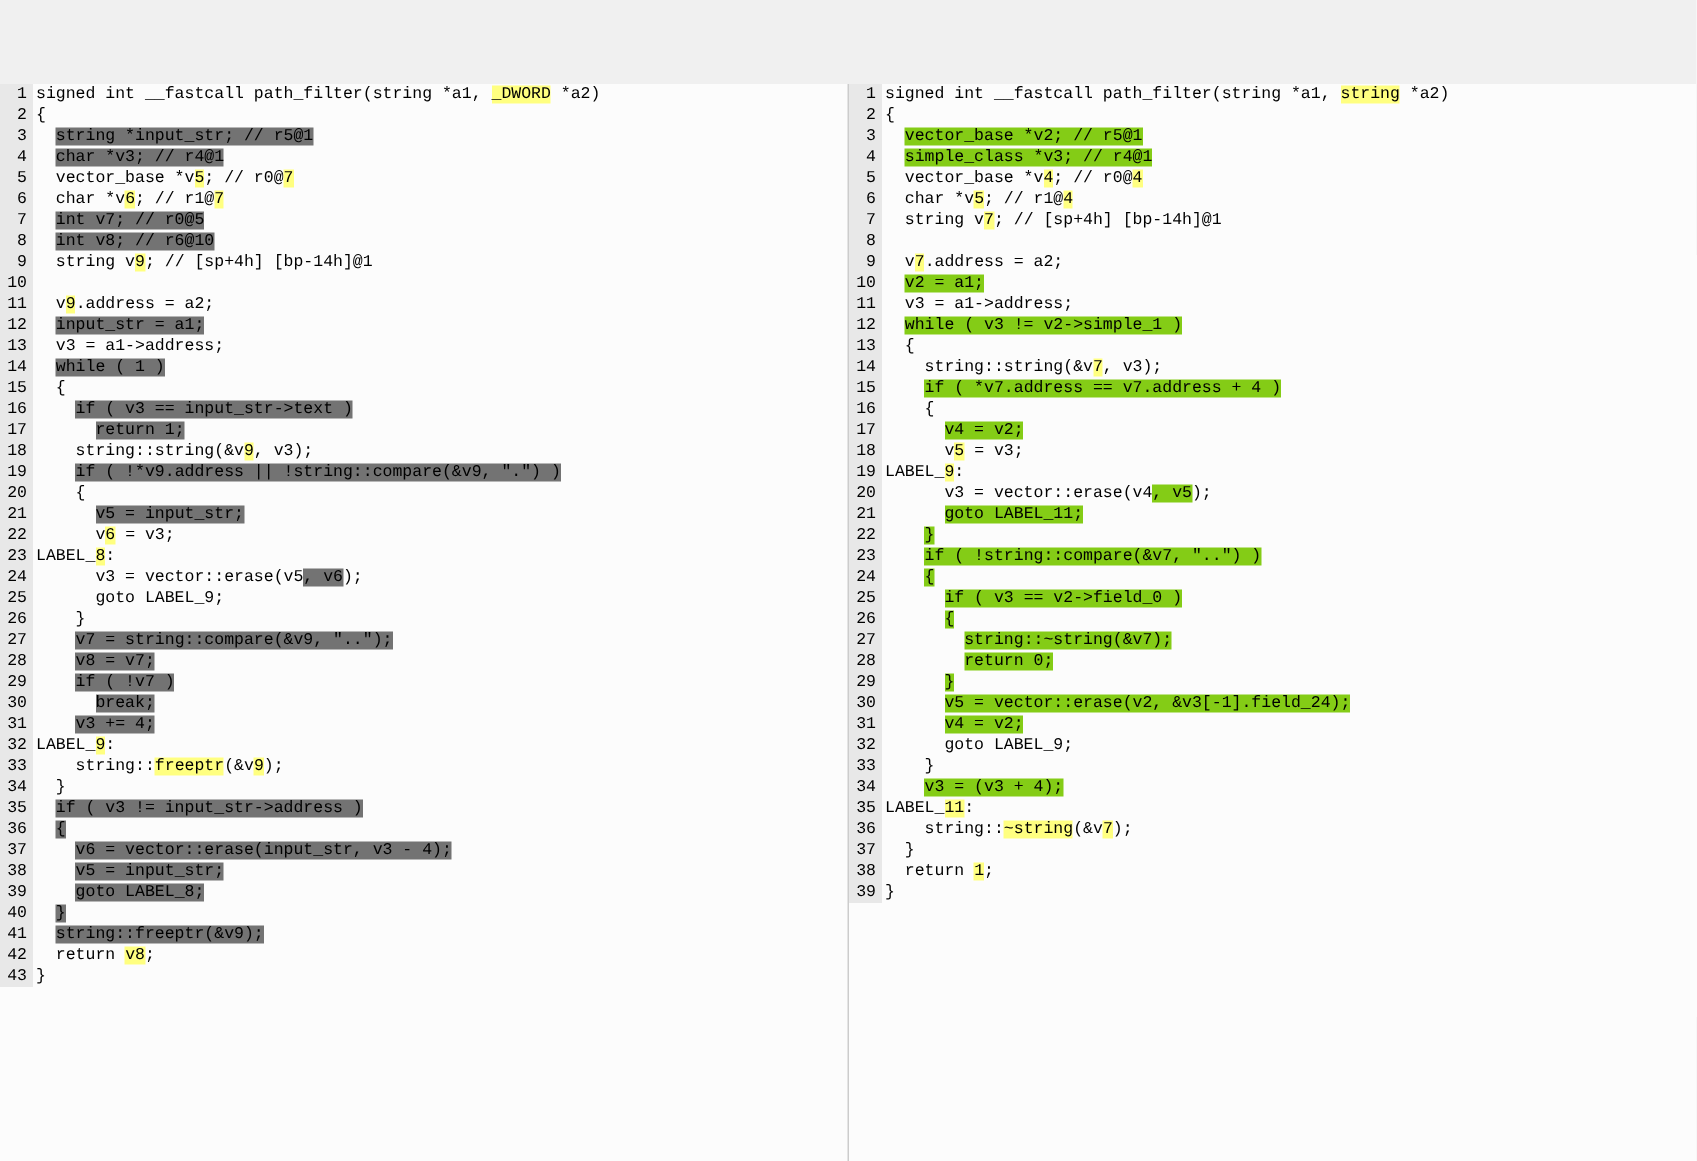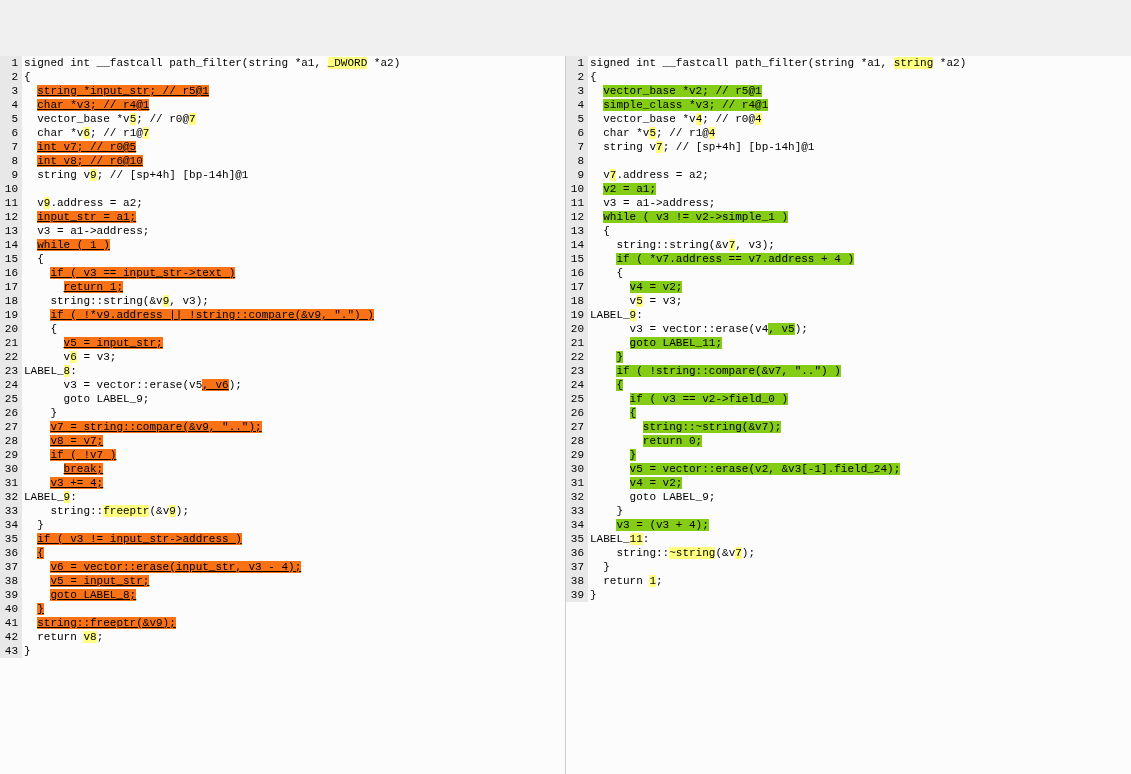--- a/index.html
+++ b/index.html
@@ -33,21 +33,21 @@
     text-align: right;
     padding-right: 4px;
     color: #000;
     background: #e8e8e8;
     flex-shrink: 0;
   }
   .code {
     flex: 1;
     padding-left: 2px;
   }
-  .hl-red   { background: #f97316; text-decoration: underline; }
+  .hl-red   { background: #737373; }
   .hl-green { background: #84cc16; }
   .hl-yel   { background: #ffff80; }
 </style>
 </head>
 <body>
 
 
 
 <div class="container">
   <div class="pane" id="left-pane"><div class="row"><div class="gutter">1</div><div class="code"><span>signed int __fastcall path_filter(string *a1, </span><span class="hl-yel">_DWORD</span><span> *a2)</span></div></div><div class="row"><div class="gutter">2</div><div class="code"><span>{</span></div></div><div class="row"><div class="gutter">3</div><div class="code"><span>  </span><span class="hl-red">string *input_str; // r5@1</span></div></div><div class="row"><div class="gutter">4</div><div class="code"><span>  </span><span class="hl-red">char *v3; // r4@1</span></div></div><div class="row"><div class="gutter">5</div><div class="code"><span>  vector_base *v</span><span class="hl-yel">5</span><span>; // r0@</span><span class="hl-yel">7</span></div></div><div class="row"><div class="gutter">6</div><div class="code"><span>  char *v</span><span class="hl-yel">6</span><span>; // r1@</span><span class="hl-yel">7</span></div></div><div class="row"><div class="gutter">7</div><div class="code"><span>  </span><span class="hl-red">int v7; // r0@5</span></div></div><div class="row"><div class="gutter">8</div><div class="code"><span>  </span><span class="hl-red">int v8; // r6@10</span></div></div><div class="row"><div class="gutter">9</div><div class="code"><span>  string v</span><span class="hl-yel">9</span><span>; // [sp+4h] [bp-14h]@1</span></div></div><div class="row"><div class="gutter">10</div><div class="code"><span></span></div></div><div class="row"><div class="gutter">11</div><div class="code"><span>  v</span><span class="hl-yel">9</span><span>.address = a2;</span></div></div><div class="row"><div class="gutter">12</div><div class="code"><span>  </span><span class="hl-red">input_str = a1;</span></div></div><div class="row"><div class="gutter">13</div><div class="code"><span>  v3 = a1-&gt;address;</span></div></div><div class="row"><div class="gutter">14</div><div class="code"><span>  </span><span class="hl-red">while ( 1 )</span></div></div><div class="row"><div class="gutter">15</div><div class="code"><span>  {</span></div></div><div class="row"><div class="gutter">16</div><div class="code"><span>    </span><span class="hl-red">if ( v3 == input_str-&gt;text )</span></div></div><div class="row"><div class="gutter">17</div><div class="code"><span>      </span><span class="hl-red">return 1;</span></div></div><div class="row"><div class="gutter">18</div><div class="code"><span>    string::string(&amp;v</span><span class="hl-yel">9</span><span>, v3);</span></div></div><div class="row"><div class="gutter">19</div><div class="code"><span>    </span><span class="hl-red">if ( !*v9.address || !string::compare(&amp;v9, ".") )</span></div></div><div class="row"><div class="gutter">20</div><div class="code"><span>    {</span></div></div><div class="row"><div class="gutter">21</div><div class="code"><span>      </span><span class="hl-red">v5 = input_str;</span></div></div><div class="row"><div class="gutter">22</div><div class="code"><span>      v</span><span class="hl-yel">6</span><span> = v3;</span></div></div><div class="row"><div class="gutter">23</div><div class="code"><span>LABEL_</span><span class="hl-yel">8</span><span>:</span></div></div><div class="row"><div class="gutter">24</div><div class="code"><span>      v3 = vector::erase(v5</span><span class="hl-red">, v6</span><span>);</span></div></div><div class="row"><div class="gutter"></div><div class="code"><span></span></div></div><div class="row"><div class="gutter"></div><div class="code"><span></span></div></div><div class="row"><div class="gutter"></div><div class="code"><span></span></div></div><div class="row"><div class="gutter"></div><div class="code"><span></span></div></div><div class="row"><div class="gutter"></div><div class="code"><span></span></div></div><div class="row"><div class="gutter"></div><div class="code"><span></span></div></div><div class="row"><div class="gutter"></div><div class="code"><span></span></div></div><div class="row"><div class="gutter"></div><div class="code"><span></span></div></div><div class="row"><div class="gutter"></div><div class="code"><span></span></div></div><div class="row"><div class="gutter"></div><div class="code"><span></span></div></div><div class="row"><div class="gutter">25</div><div class="code"><span>      goto LABEL_9;</span></div></div><div class="row"><div class="gutter">26</div><div class="code"><span>    }</span></div></div><div class="row"><div class="gutter">27</div><div class="code"><span>    </span><span class="hl-red">v7 = string::compare(&amp;v9, "..");</span></div></div><div class="row"><div class="gutter">28</div><div class="code"><span>    </span><span class="hl-red">v8 = v7;</span></div></div><div class="row"><div class="gutter">29</div><div class="code"><span>    </span><span class="hl-red">if ( !v7 )</span></div></div><div class="row"><div class="gutter">30</div><div class="code"><span>      </span><span class="hl-red">break;</span></div></div><div class="row"><div class="gutter">31</div><div class="code"><span>    </span><span class="hl-red">v3 += 4;</span></div></div><div class="row"><div class="gutter">32</div><div class="code"><span>LABEL_</span><span class="hl-yel">9</span><span>:</span></div></div><div class="row"><div class="gutter">33</div><div class="code"><span>    string::</span><span class="hl-yel">freeptr</span><span>(&amp;v</span><span class="hl-yel">9</span><span>);</span></div></div><div class="row"><div class="gutter">34</div><div class="code"><span>  }</span></div></div><div class="row"><div class="gutter">35</div><div class="code"><span>  </span><span class="hl-red">if ( v3 != input_str-&gt;address )</span></div></div><div class="row"><div class="gutter">36</div><div class="code"><span>  </span><span class="hl-red">{</span></div></div><div class="row"><div class="gutter">37</div><div class="code"><span>    </span><span class="hl-red">v6 = vector::erase(input_str, v3 - 4);</span></div></div><div class="row"><div class="gutter">38</div><div class="code"><span>    </span><span class="hl-red">v5 = input_str;</span></div></div><div class="row"><div class="gutter">39</div><div class="code"><span>    </span><span class="hl-red">goto LABEL_8;</span></div></div><div class="row"><div class="gutter">40</div><div class="code"><span>  </span><span class="hl-red">}</span></div></div><div class="row"><div class="gutter">41</div><div class="code"><span>  </span><span class="hl-red">string::freeptr(&amp;v9);</span></div></div><div class="row"><div class="gutter">42</div><div class="code"><span>  return </span><span class="hl-yel">v8</span><span>;</span></div></div><div class="row"><div class="gutter">43</div><div class="code"><span>}</span></div></div></div>

